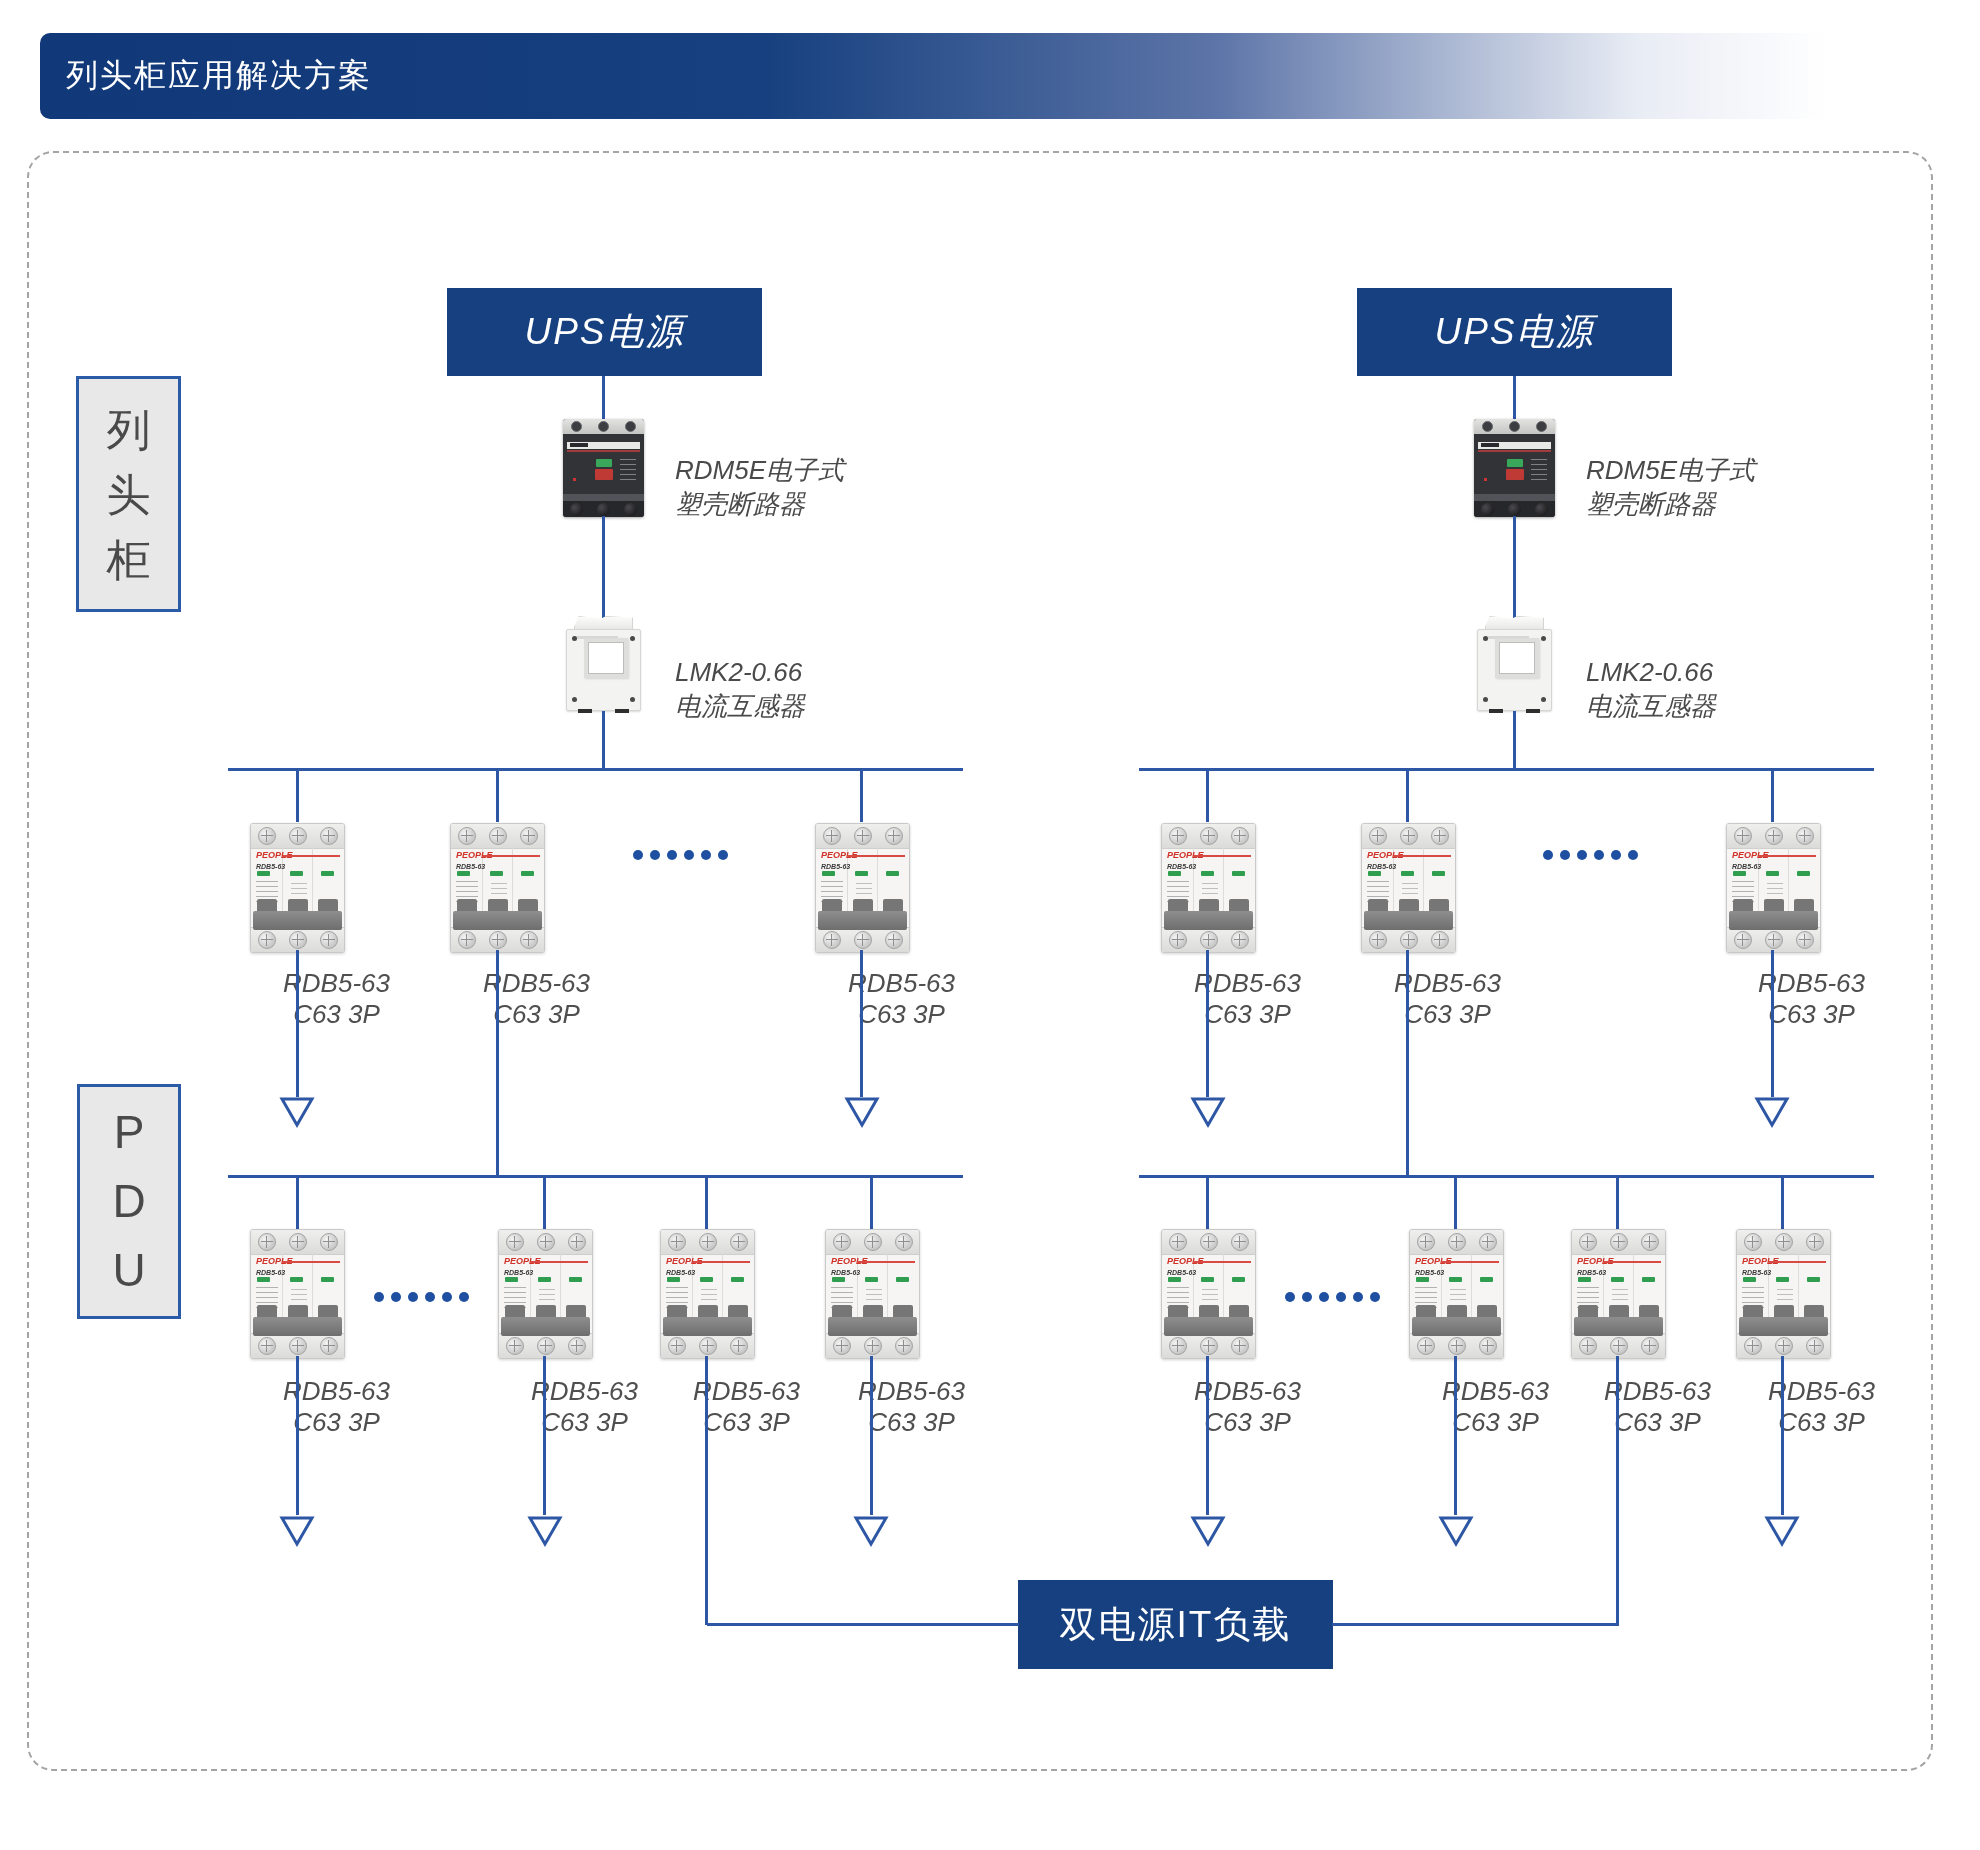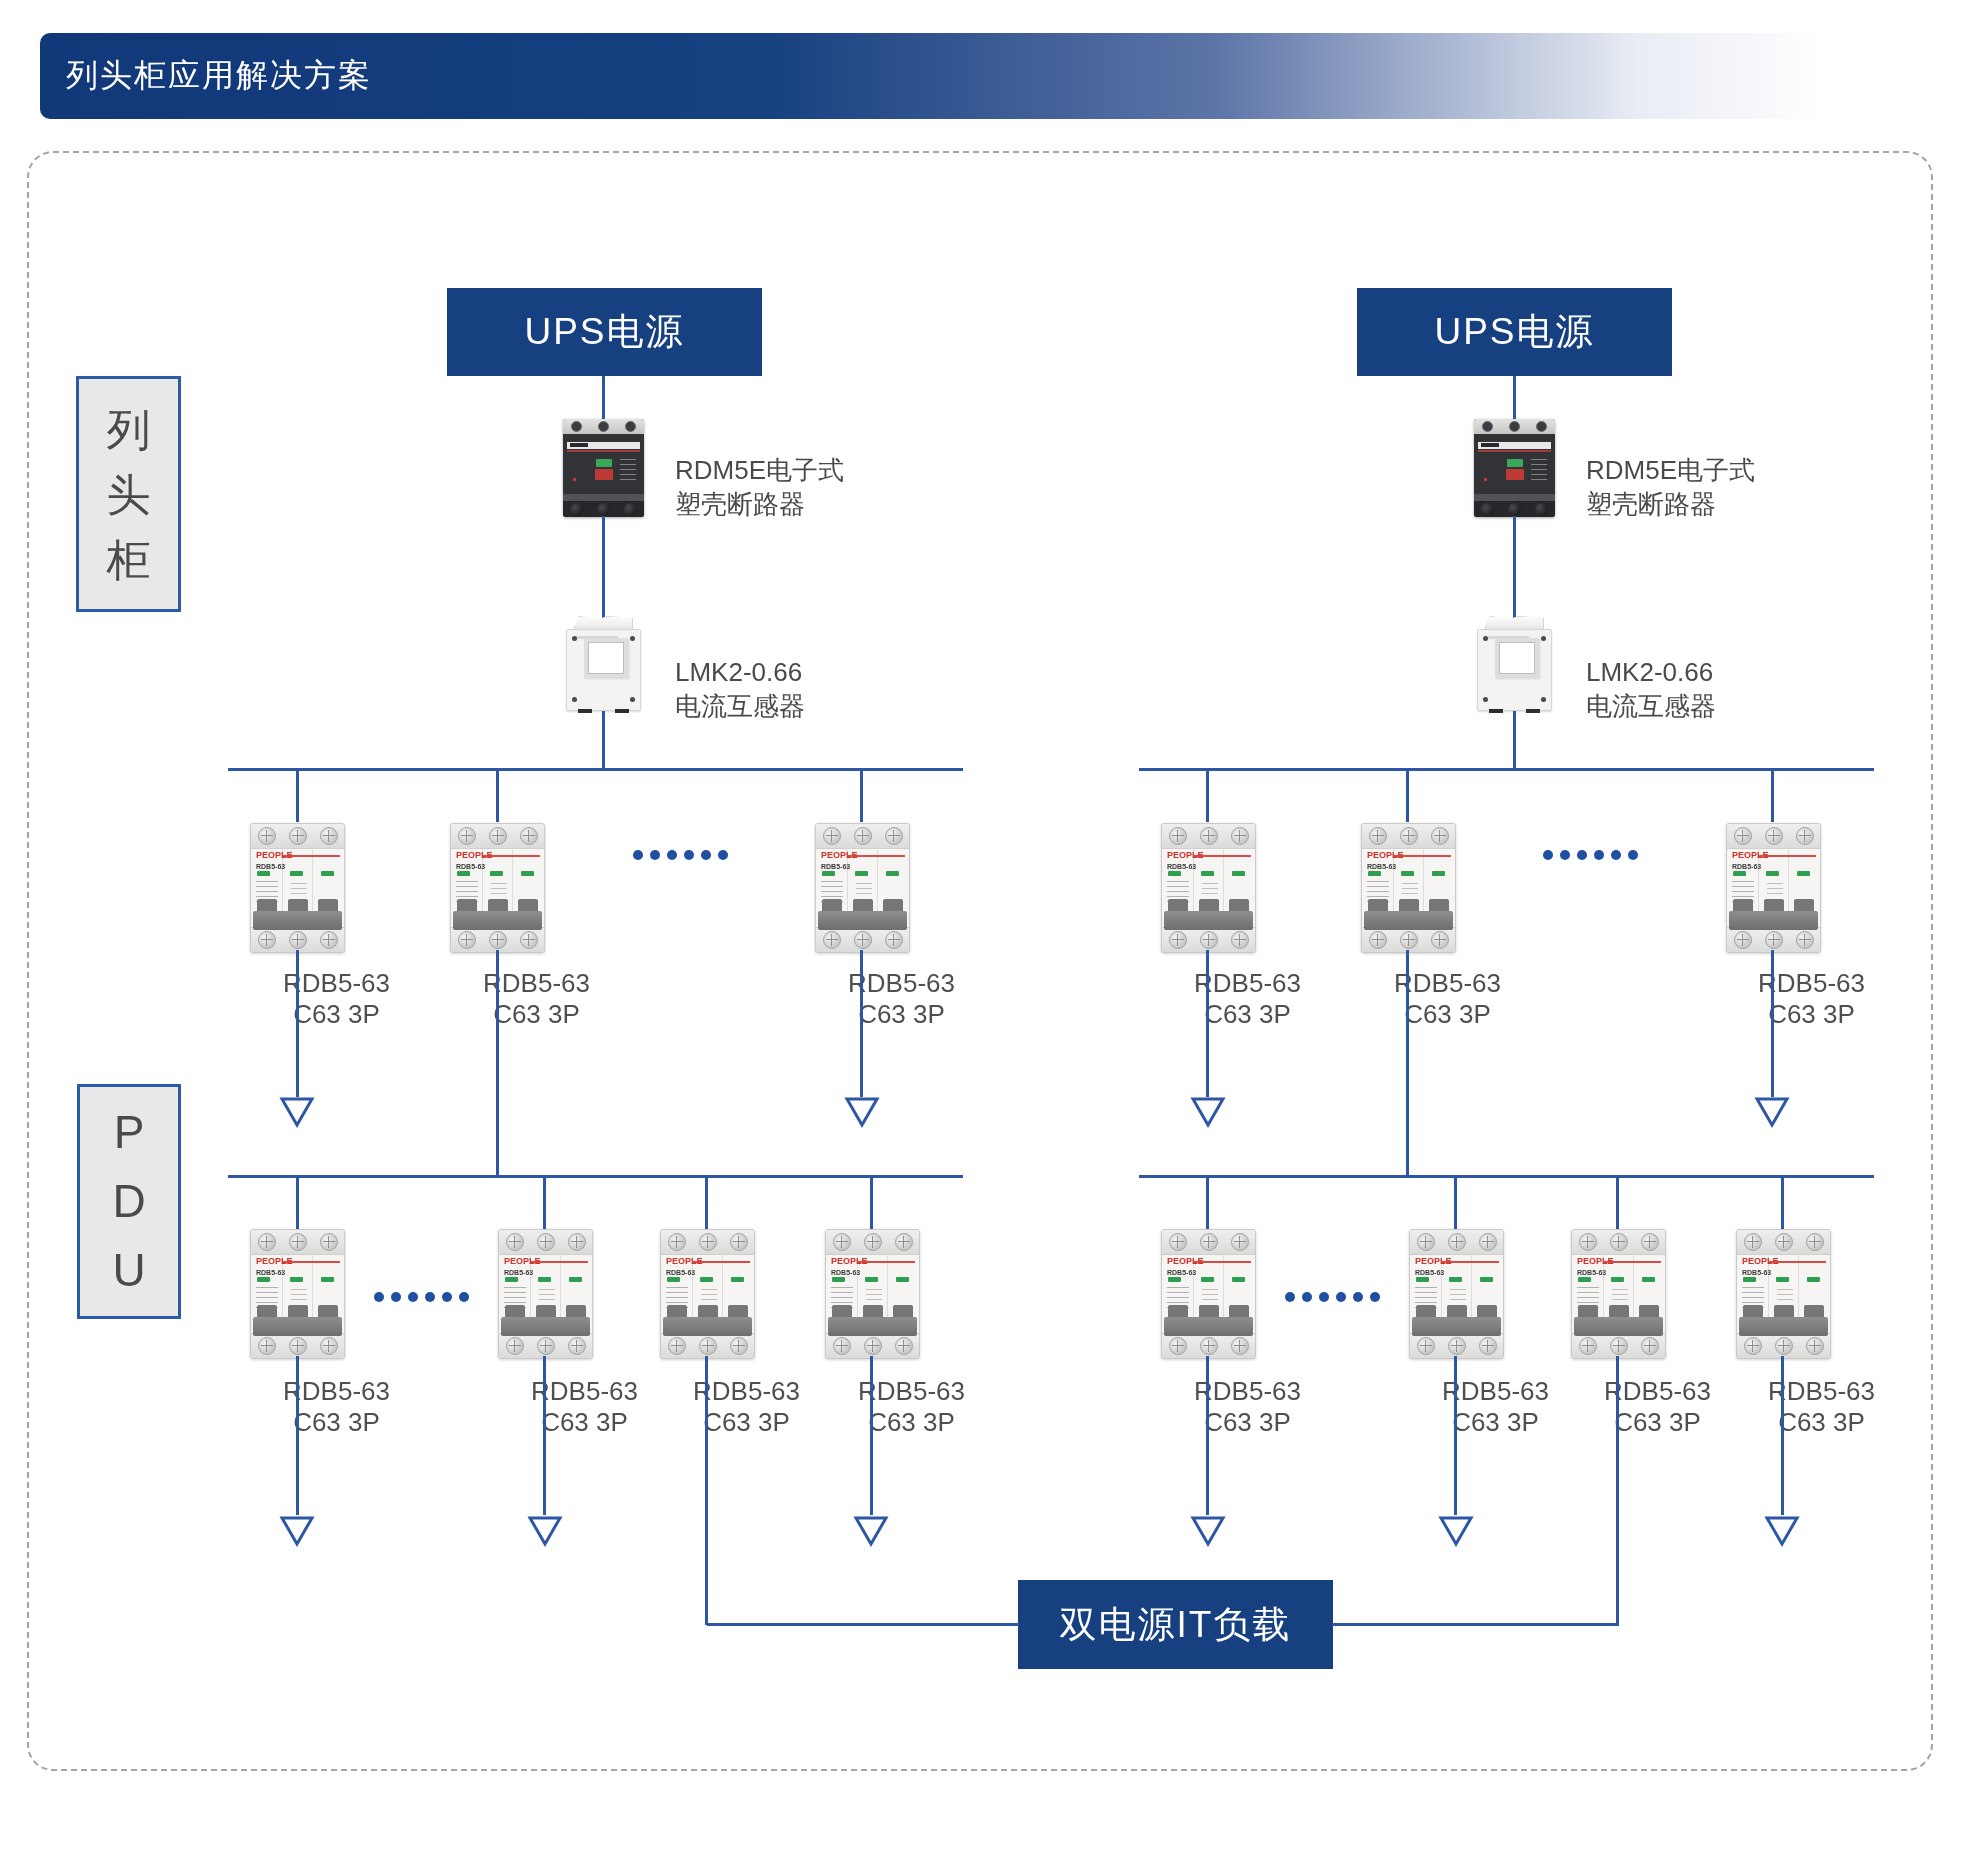--- a/index.html
+++ b/index.html
@@ -123,21 +123,21 @@
 <div class="abs side-box" id="pdu-box">
   <div class="vstack">P
 D
 U</div>
 </div>
 
 <div class="abs navy-box" style="left:1018px;top:1580px;width:315px;height:89px;">
   <span>双电源IT负载</span>
 </div>
 
-<div id="diagram" class="abs" style="left:0;top:0;width:1980px;height:1850px;">
+<div id="diagram" class="abs" style="left:0;top:0;width:1980px;height:1850px;font-style:italic;">
     <div class="navy-box" style="position: absolute; left: 447px; top: 288px; width: 315px; height: 88px;">
       <span>UPS电源</span>
     </div>
     <div class="vline" style="position: absolute; left: 602px; top: 376px; height: 44px;"></div>
     <div class="mccb" style="position: absolute; left: 563px; top: 419px;">
       <div class="topstrip">
         <div class="tscrew"></div>
         <div class="tscrew"></div>
         <div class="tscrew"></div>
       </div>

